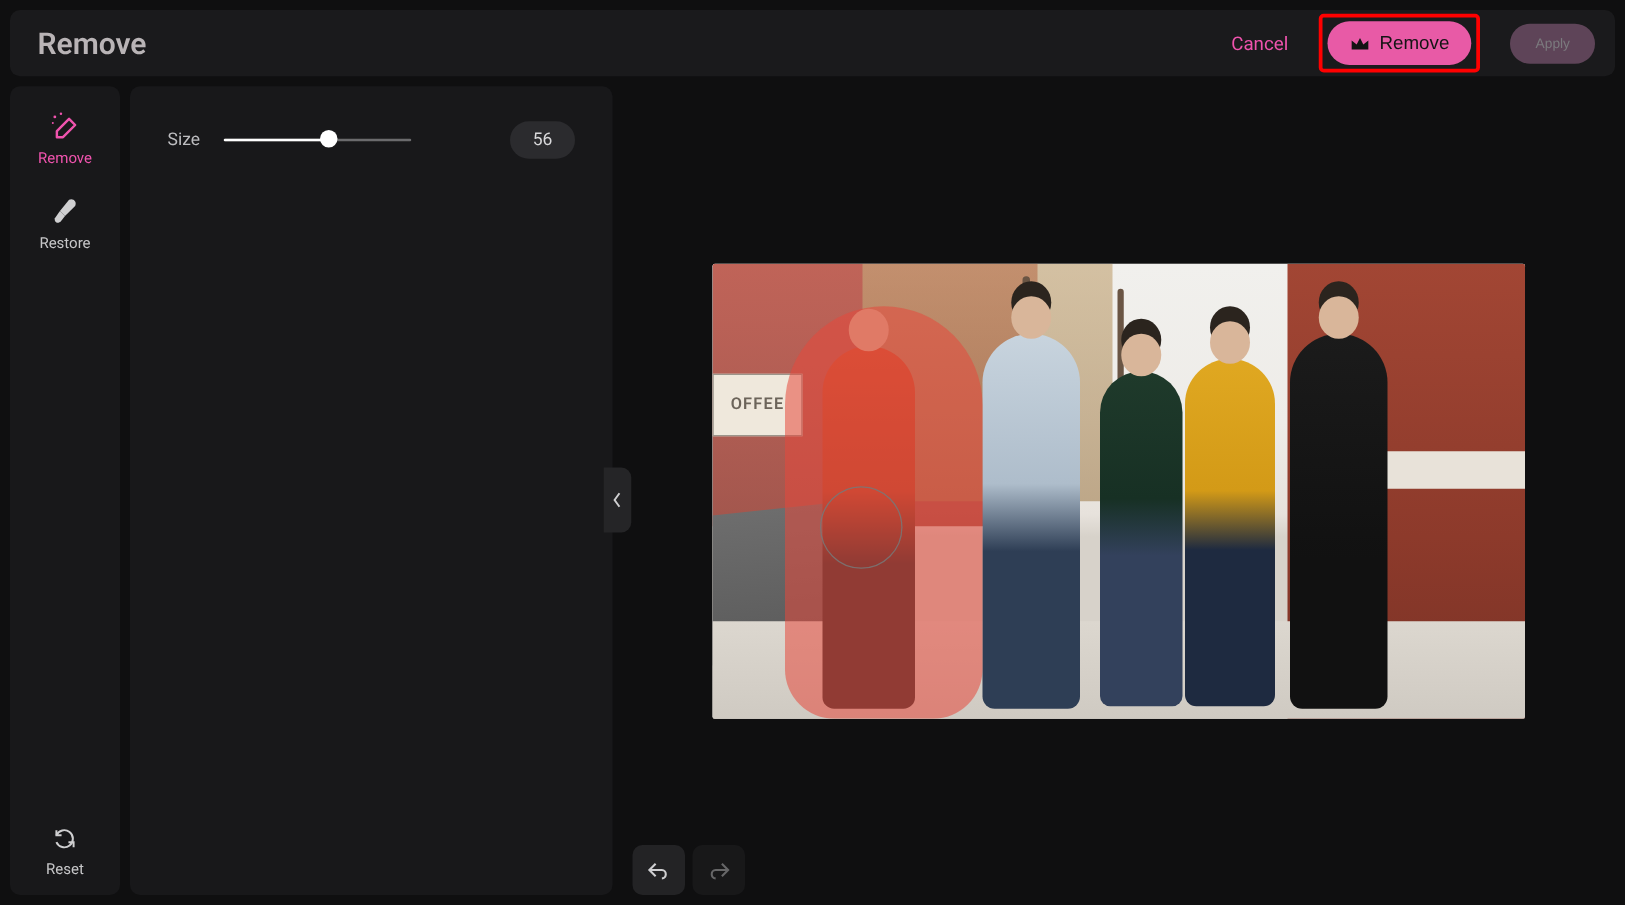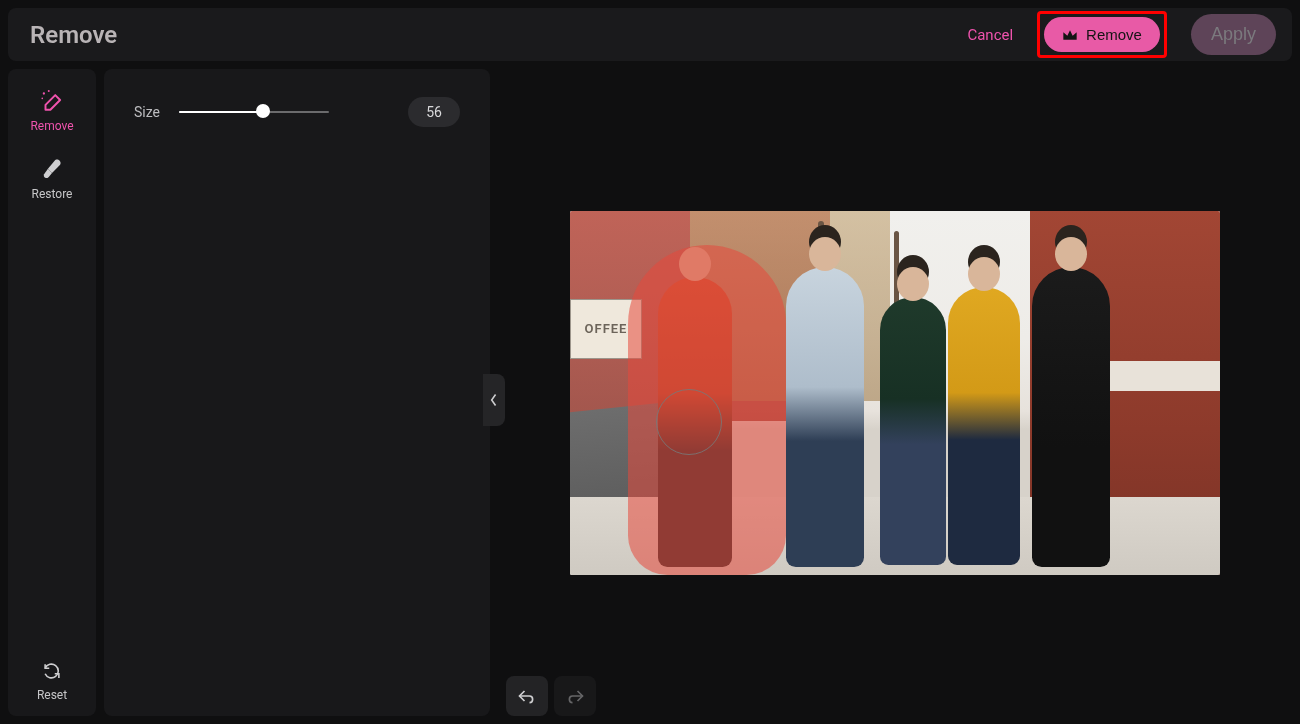--- a/index.html
+++ b/index.html
@@ -21,21 +21,21 @@
   .app{display:flex;flex-direction:column;width:100%;height:100%;}
 
   
   .header{display:flex;align-items:center;justify-content:space-between;background:var(--panel);border-radius:8px;margin:8px;padding:0 16px 0 22px;height:54px;}
   .header-title{font-size:24px;font-weight:600;color:#b9b4b6;}
   .header-actions{display:flex;align-items:center;gap:24px;}
   .cancel-link{color:var(--pink-bright);font-size:15px;cursor:pointer;}
   .remove-btn-wrap{position:relative;border:3px solid var(--red-highlight);border-radius:4px;padding:3px 4px;}
   .remove-btn{display:flex;align-items:center;gap:8px;background:var(--pink);color:#141414;border:none;border-radius:24px;padding:9px 18px;font-size:15px;font-weight:500;cursor:pointer;}
   .crown-icon{width:16px;height:12px;fill:#141414;}
-  .apply-btn{background:var(--apply-bg);color:var(--apply-text);border:none;border-radius:24px;padding:10px 20px;font-size:18px;cursor:pointer;}
+  .apply-btn{background:var(--apply-bg);color:var(--apply-text);border:none;border-radius:24px;padding:10px 20px;font-size:11px;cursor:pointer;}
 
   
   .body{display:flex;gap:8px;margin:0 8px 8px 8px;height:calc(100% - 70px);} 
 
   
   .tool-sidebar{width:88px;background:var(--panel-2);border-radius:8px;display:flex;flex-direction:column;align-items:center;padding:18px 0 14px 0;}
   .tool-item{display:flex;flex-direction:column;align-items:center;gap:6px;margin-bottom:22px;cursor:pointer;}
   .tool-icon{width:26px;height:26px;}
   .tool-label{font-size:12px;}
   .tool-active{color:var(--pink-bright);}
@@ -60,21 +60,21 @@
   .canvas-holder{flex:1;display:flex;align-items:center;justify-content:center;}
   .photo{position:relative;width:650px;height:364px;border-radius:2px;overflow:hidden;background:linear-gradient(#e9e9e7,#dcd7d1);} 
   
   .sky{position:absolute;inset:0;background:linear-gradient(180deg,#f1f0ed 0%, #eeece8 35%, #e7e2dc 55%, #d7d2ca 60%);}
   .sidewalk{position:absolute;left:0;right:0;bottom:0;height:78px;background:linear-gradient(180deg,#dcd7cf 0%, #cfcac2 100%);}
   .road{position:absolute;left:0;bottom:50px;width:140px;height:120px;background:linear-gradient(180deg,#6d6d6d,#5a5a5a);transform:skewY(-6deg);} 
   .bldg-left{position:absolute;left:0;top:0;width:260px;height:210px;background:linear-gradient(180deg,#b23c2e,#8f2f25);opacity:.78;}
   .bldg-left2{position:absolute;left:120px;top:0;width:200px;height:190px;background:linear-gradient(180deg,#c4a77a,#a7875b);opacity:.65;}
   .bldg-right{position:absolute;right:0;top:0;width:190px;height:364px;background:linear-gradient(180deg,#a24634 0%,#8d3a2b 60%,#7a3226 100%);} 
   .white-band{position:absolute;right:0;top:150px;width:130px;height:30px;background:#e8e2d9;}
-  .sign{position:absolute;left:0;top:88px;width:72px;height:60px;background:#efe8dc;border:1px solid #9c958b;display:flex;align-items:center;justify-content:center;color:#6c645a;font-size:13px;font-weight:600;letter-spacing:1px;}
+  .sign{position:absolute;left:0;top:88px;width:72px;height:50px;background:#efe8dc;border:1px solid #9c958b;display:flex;align-items:center;justify-content:center;color:#6c645a;font-size:13px;font-weight:600;letter-spacing:1px;}
   .tree{position:absolute;left:248px;top:10px;width:6px;height:200px;background:#6a5544;border-radius:3px;}
   .tree2{position:absolute;left:324px;top:20px;width:5px;height:180px;background:#6a5544;border-radius:3px;}
   
   .person{position:absolute;bottom:8px;width:74px;height:290px;border-radius:40px 40px 10px 10px;}
   .p1{left:88px;background:linear-gradient(180deg,#cf5331 0%,#b6482b 40%,#2b2b2b 60%);} 
   .p2{left:216px;background:linear-gradient(180deg,#c8d4de 0%,#aebdcb 40%,#2e3e55 58%);width:78px;height:300px;}
   .p3{left:310px;background:linear-gradient(180deg,#1f3a2b 0%,#173024 38%,#33415c 55%);width:66px;height:268px;bottom:10px;}
   .p4{left:378px;background:linear-gradient(180deg,#e0a821 0%,#d39a17 38%,#1e2a40 55%);width:72px;height:278px;bottom:10px;}
   .p5{left:462px;background:linear-gradient(180deg,#1b1b1b 0%,#141414 40%,#111 60%);width:78px;height:300px;bottom:8px;}
   .head{position:absolute;top:-30px;left:50%;transform:translateX(-50%);width:32px;height:34px;background:#d9b69a;border-radius:50%;}

